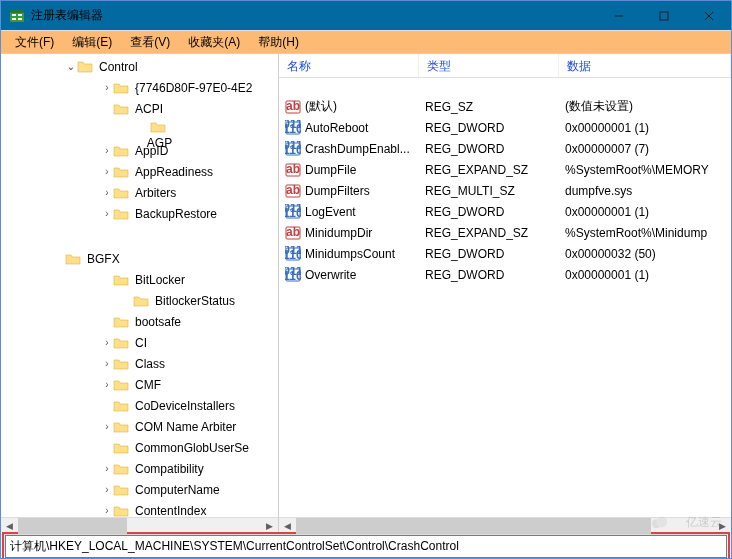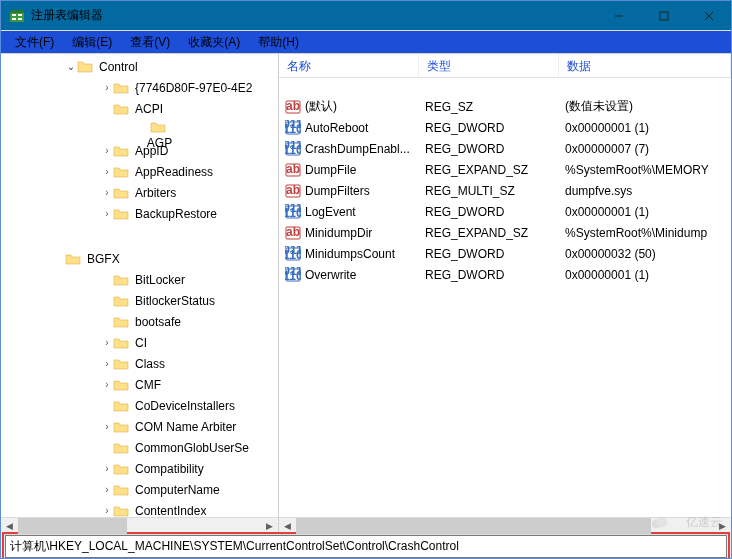--- a/index.html
+++ b/index.html
@@ -1,21 +1,21 @@
 <!DOCTYPE html>
 <html><head>
   <meta charset="utf-8">
   <style>
     * { box-sizing: border-box; margin: 0; padding: 0; font-family: "Microsoft YaHei", "Segoe UI", sans-serif; font-size: 12px; }
     body { width: 732px; height: 559px; background: #fff; overflow: hidden; display: flex; flex-direction: column; border: 1px solid #5a8fd8; }
     .titlebar { height: 30px; background: #0369a1; display: flex; align-items: center; padding-left: 8px; border-bottom: 1px solid #e0e0e0; }
     .titlebar .app-icon { width: 16px; height: 16px; margin-right: 6px; display: inline-flex; }
     .titlebar .title-text { flex: 1; font-size: 12px; }
     .titlebar .win-btn { width: 45px; height: 30px; display: inline-flex; align-items: center; justify-content: center; color: #222; }
-    .menubar { height: 22px; padding: 2px 6px; display: flex; align-items: center; gap: 2px; background: #1d4ed8; }
+    .menubar { height: 22px; padding: 2px 6px; display: flex; align-items: center; gap: 2px; background: #fdba74; }
     .menubar .menu-item { padding: 2px 8px; font-size: 12px; }
     .divider-h { height: 1px; background: #d0d0d0; }
     .content { flex: 1; display: flex; overflow: hidden; }
     .tree-pane { width: 278px; border-right: 1px solid #d0d0d0; display: flex; flex-direction: column; overflow: hidden; }
     .tree-scroll { flex: 1; overflow: hidden; padding-top: 2px; }
     .tree-row { height: 21px; display: flex; align-items: center; white-space: nowrap; font-size: 12px; }
     .tree-arrow { display: inline-block; width: 12px; text-align: center; color: #5a5a5a; font-size: 10px; line-height: 1; }
     .tree-arrow.exp { color: #404040; }
     .folder-icon { width: 16px; height: 16px; margin-right: 4px; flex-shrink: 0; }
     .tree-label { padding: 1px 2px; }
@@ -154,21 +154,21 @@
             </svg></span>
           <span class="tree-label">BGFX</span>
         </div>
         <div class="tree-row" style="padding-left: 100px;">
           <span class="tree-arrow"></span>
           <span class="folder-icon"><svg viewBox="0 0 16 16">
               <path d="M1 4h5l1 2h8v7H1z" fill="#ffe08a" stroke="#d4a72c" stroke-width="0.5"></path>
             </svg></span>
           <span class="tree-label">BitLocker</span>
         </div>
-        <div class="tree-row" style="padding-left: 100px;">
+        <div class="tree-row" style="padding-left: 100px; margin-left: 20px;">
           <span class="tree-arrow"></span>
           <span class="folder-icon"><svg viewBox="0 0 16 16">
               <path d="M1 4h5l1 2h8v7H1z" fill="#ffe08a" stroke="#d4a72c" stroke-width="0.5"></path>
             </svg></span>
           <span class="tree-label">BitlockerStatus</span>
         </div>
         <div class="tree-row" style="padding-left: 100px;">
           <span class="tree-arrow"></span>
           <span class="folder-icon"><svg viewBox="0 0 16 16">
               <path d="M1 4h5l1 2h8v7H1z" fill="#ffe08a" stroke="#d4a72c" stroke-width="0.5"></path>

